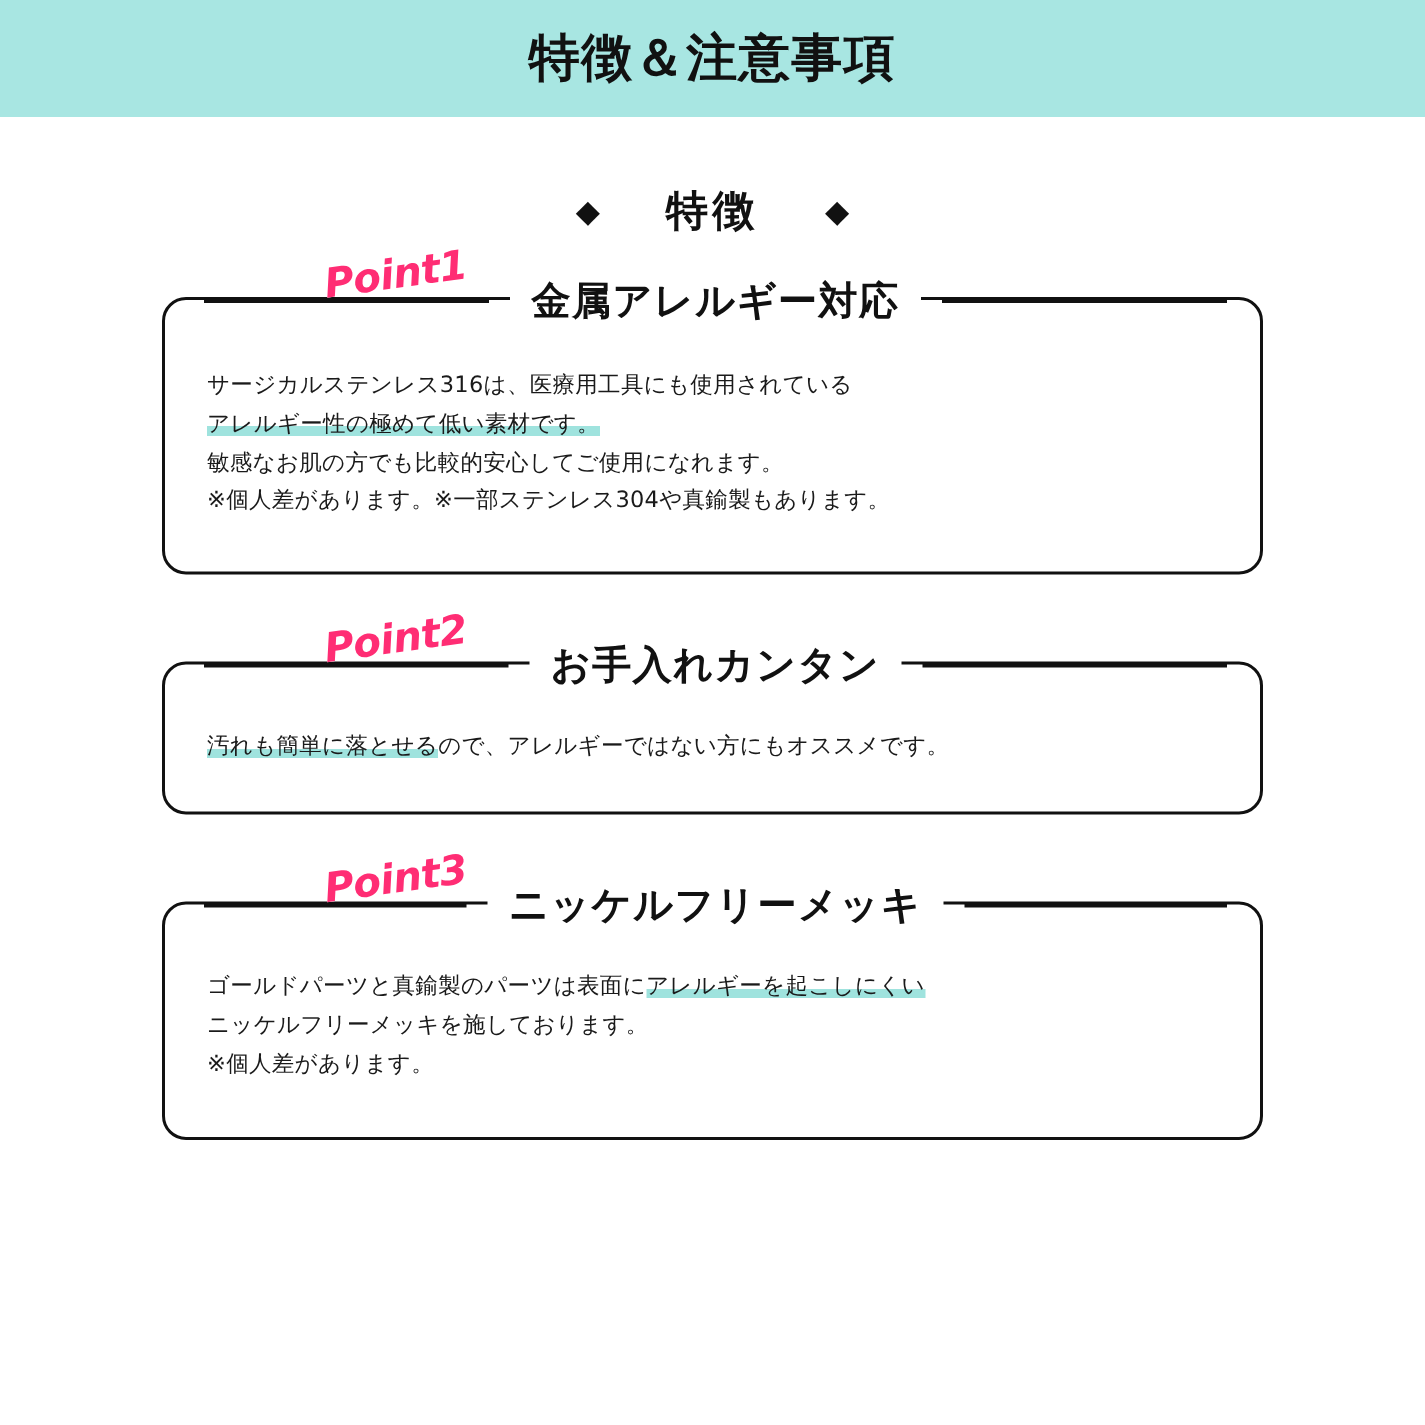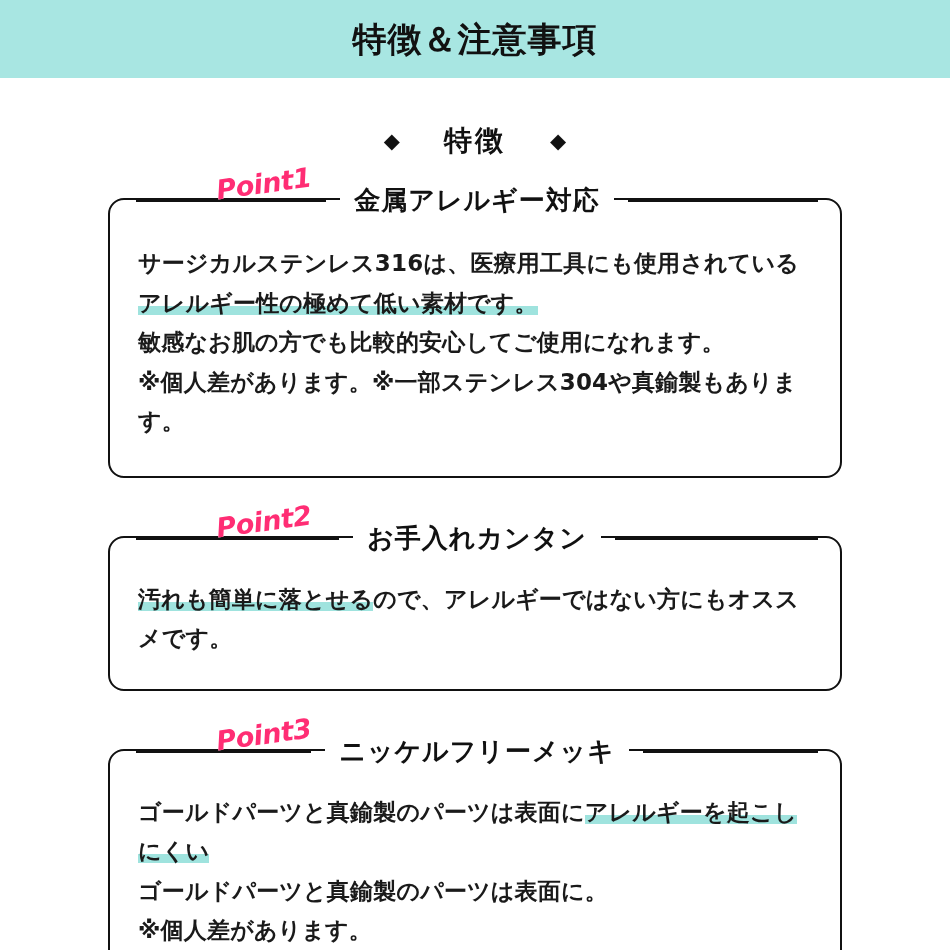--- a/index.html
+++ b/index.html
@@ -112,23 +112,23 @@
     background: #ffffff;
     padding: 0 14px;
     font-size: 26px;
     font-weight: 700;
     letter-spacing: 1px;
     color: #111111;
     white-space: nowrap;
   }
 
   .card-body {
-    font-size: 23px;
+    font-size: 15px;
     line-height: 1.72;
-    font-weight: 700;
+    font-weight: 400;
     color: #1a1a1a;
     letter-spacing: 0.2px;
   }
   .card-body .line { display: block; }
 
   .hl {
     background: linear-gradient(transparent 62%, #9fe3de 62%, #9fe3de 97%, transparent 97%);
   }
 
   
@@ -191,20 +191,20 @@
       <div class="card c3">
         <div class="card-title-row">
           <span class="rule"></span>
           <span class="card-title">ニッケルフリーメッキ</span>
           <span class="rule"></span>
         </div>
         <div class="card-body">
           <span class="line">
             <span>ゴールドパーツと真鍮製のパーツは表面に</span><span class="hl">アレルギーを起こしにくい</span>
           </span>
-          <span class="line"><span>ゴールドパーツと真鍮製のパーツは表面に。</span></span>
+          <span class="line"><span>ニッケルフリーメッキを施しております。</span></span>
           <span class="line"><span>※個人差があります。</span></span>
         </div>
       </div>
     </div>
 
   </div>
 </div>
 
 </body></html>

